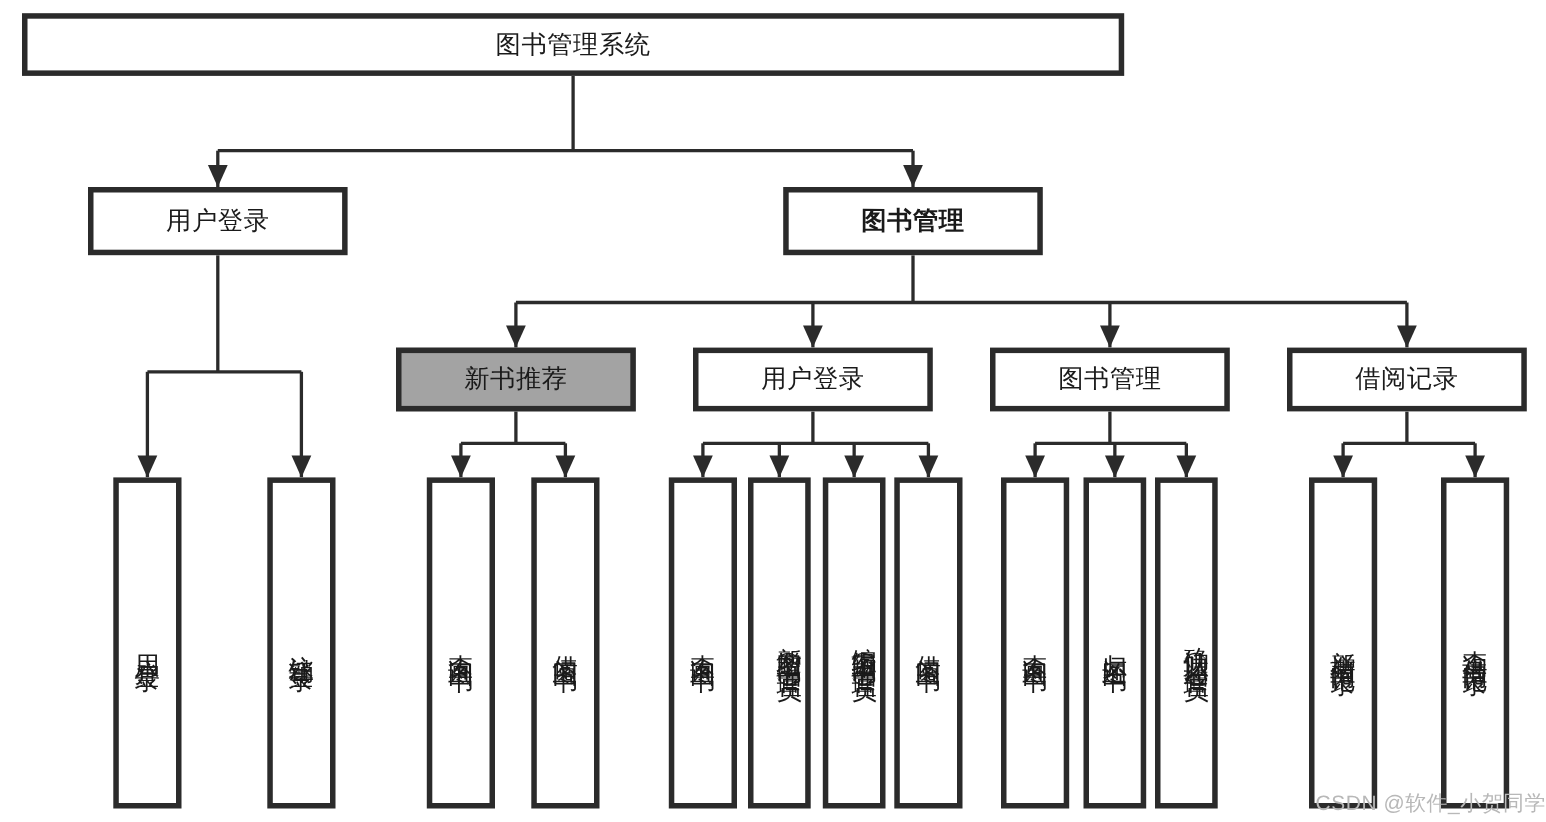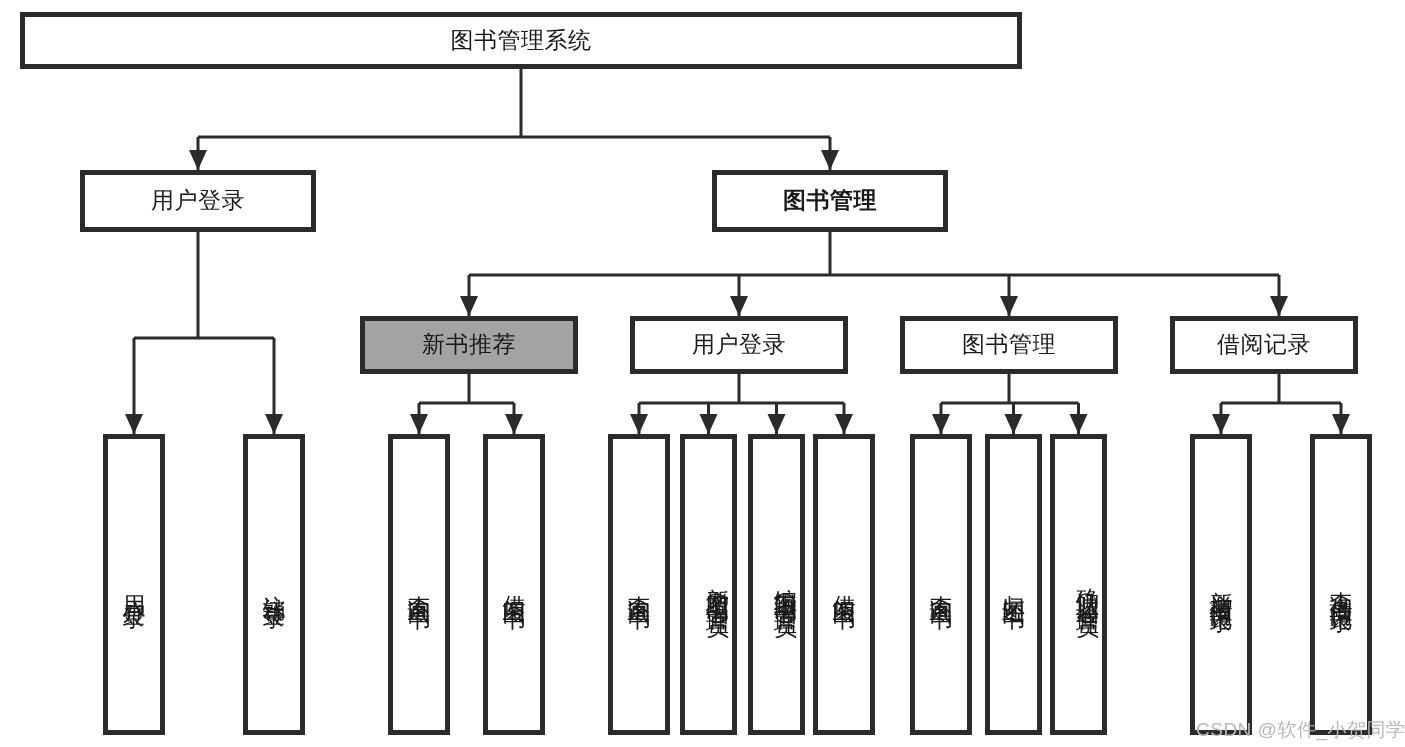--- a/index.html
+++ b/index.html
@@ -138,21 +138,21 @@
       </div>
       <div class="node-box" style="left: 360px; top: 316px; width: 218px; height: 58px; border-color: rgb(43, 43, 43); background: #a3a3a3;">
         <div class="node-label-h" style="color: rgb(26, 26, 26);">新书推荐</div>
       </div>
       <div class="node-box" style="left: 630px; top: 316px; width: 218px; height: 58px; border-color: rgb(43, 43, 43); background: rgb(255, 255, 255);">
         <div class="node-label-h" style="color: rgb(26, 26, 26);">用户登录</div>
       </div>
       <div class="node-box" style="left: 900px; top: 316px; width: 218px; height: 58px; border-color: rgb(43, 43, 43); background: rgb(255, 255, 255);">
         <div class="node-label-h" style="color: rgb(26, 26, 26);">图书管理</div>
       </div>
-      <div class="node-box" style="left: 1170px; top: 316px; width: 188px; height: 58px; border-color: rgb(43, 43, 43); background: rgb(255, 255, 255);">
+      <div class="node-box" style="left: 1170px; top: 316px; width: 218px; height: 58px; border-color: rgb(43, 43, 43); background: rgb(255, 255, 255);">
         <div class="node-label-h" style="color: rgb(26, 26, 26);">借阅记录</div>
       </div>
       <div class="node-box" style="left: 103px; top: 434px; width: 62px; height: 301px; border-color: rgb(43, 43, 43); background: rgb(255, 255, 255);">
         <div class="node-label-v align-center" style="color: rgb(26, 26, 26);">用户登录</div>
       </div>
       <div class="node-box" style="left: 243px; top: 434px; width: 62px; height: 301px; border-color: rgb(43, 43, 43); background: rgb(255, 255, 255);">
         <div class="node-label-v align-center" style="color: rgb(26, 26, 26);">注销登录</div>
       </div>
       <div class="node-box" style="left: 388px; top: 434px; width: 62px; height: 301px; border-color: rgb(43, 43, 43); background: rgb(255, 255, 255);">
         <div class="node-label-v align-center" style="color: rgb(26, 26, 26);">查询图书</div>

